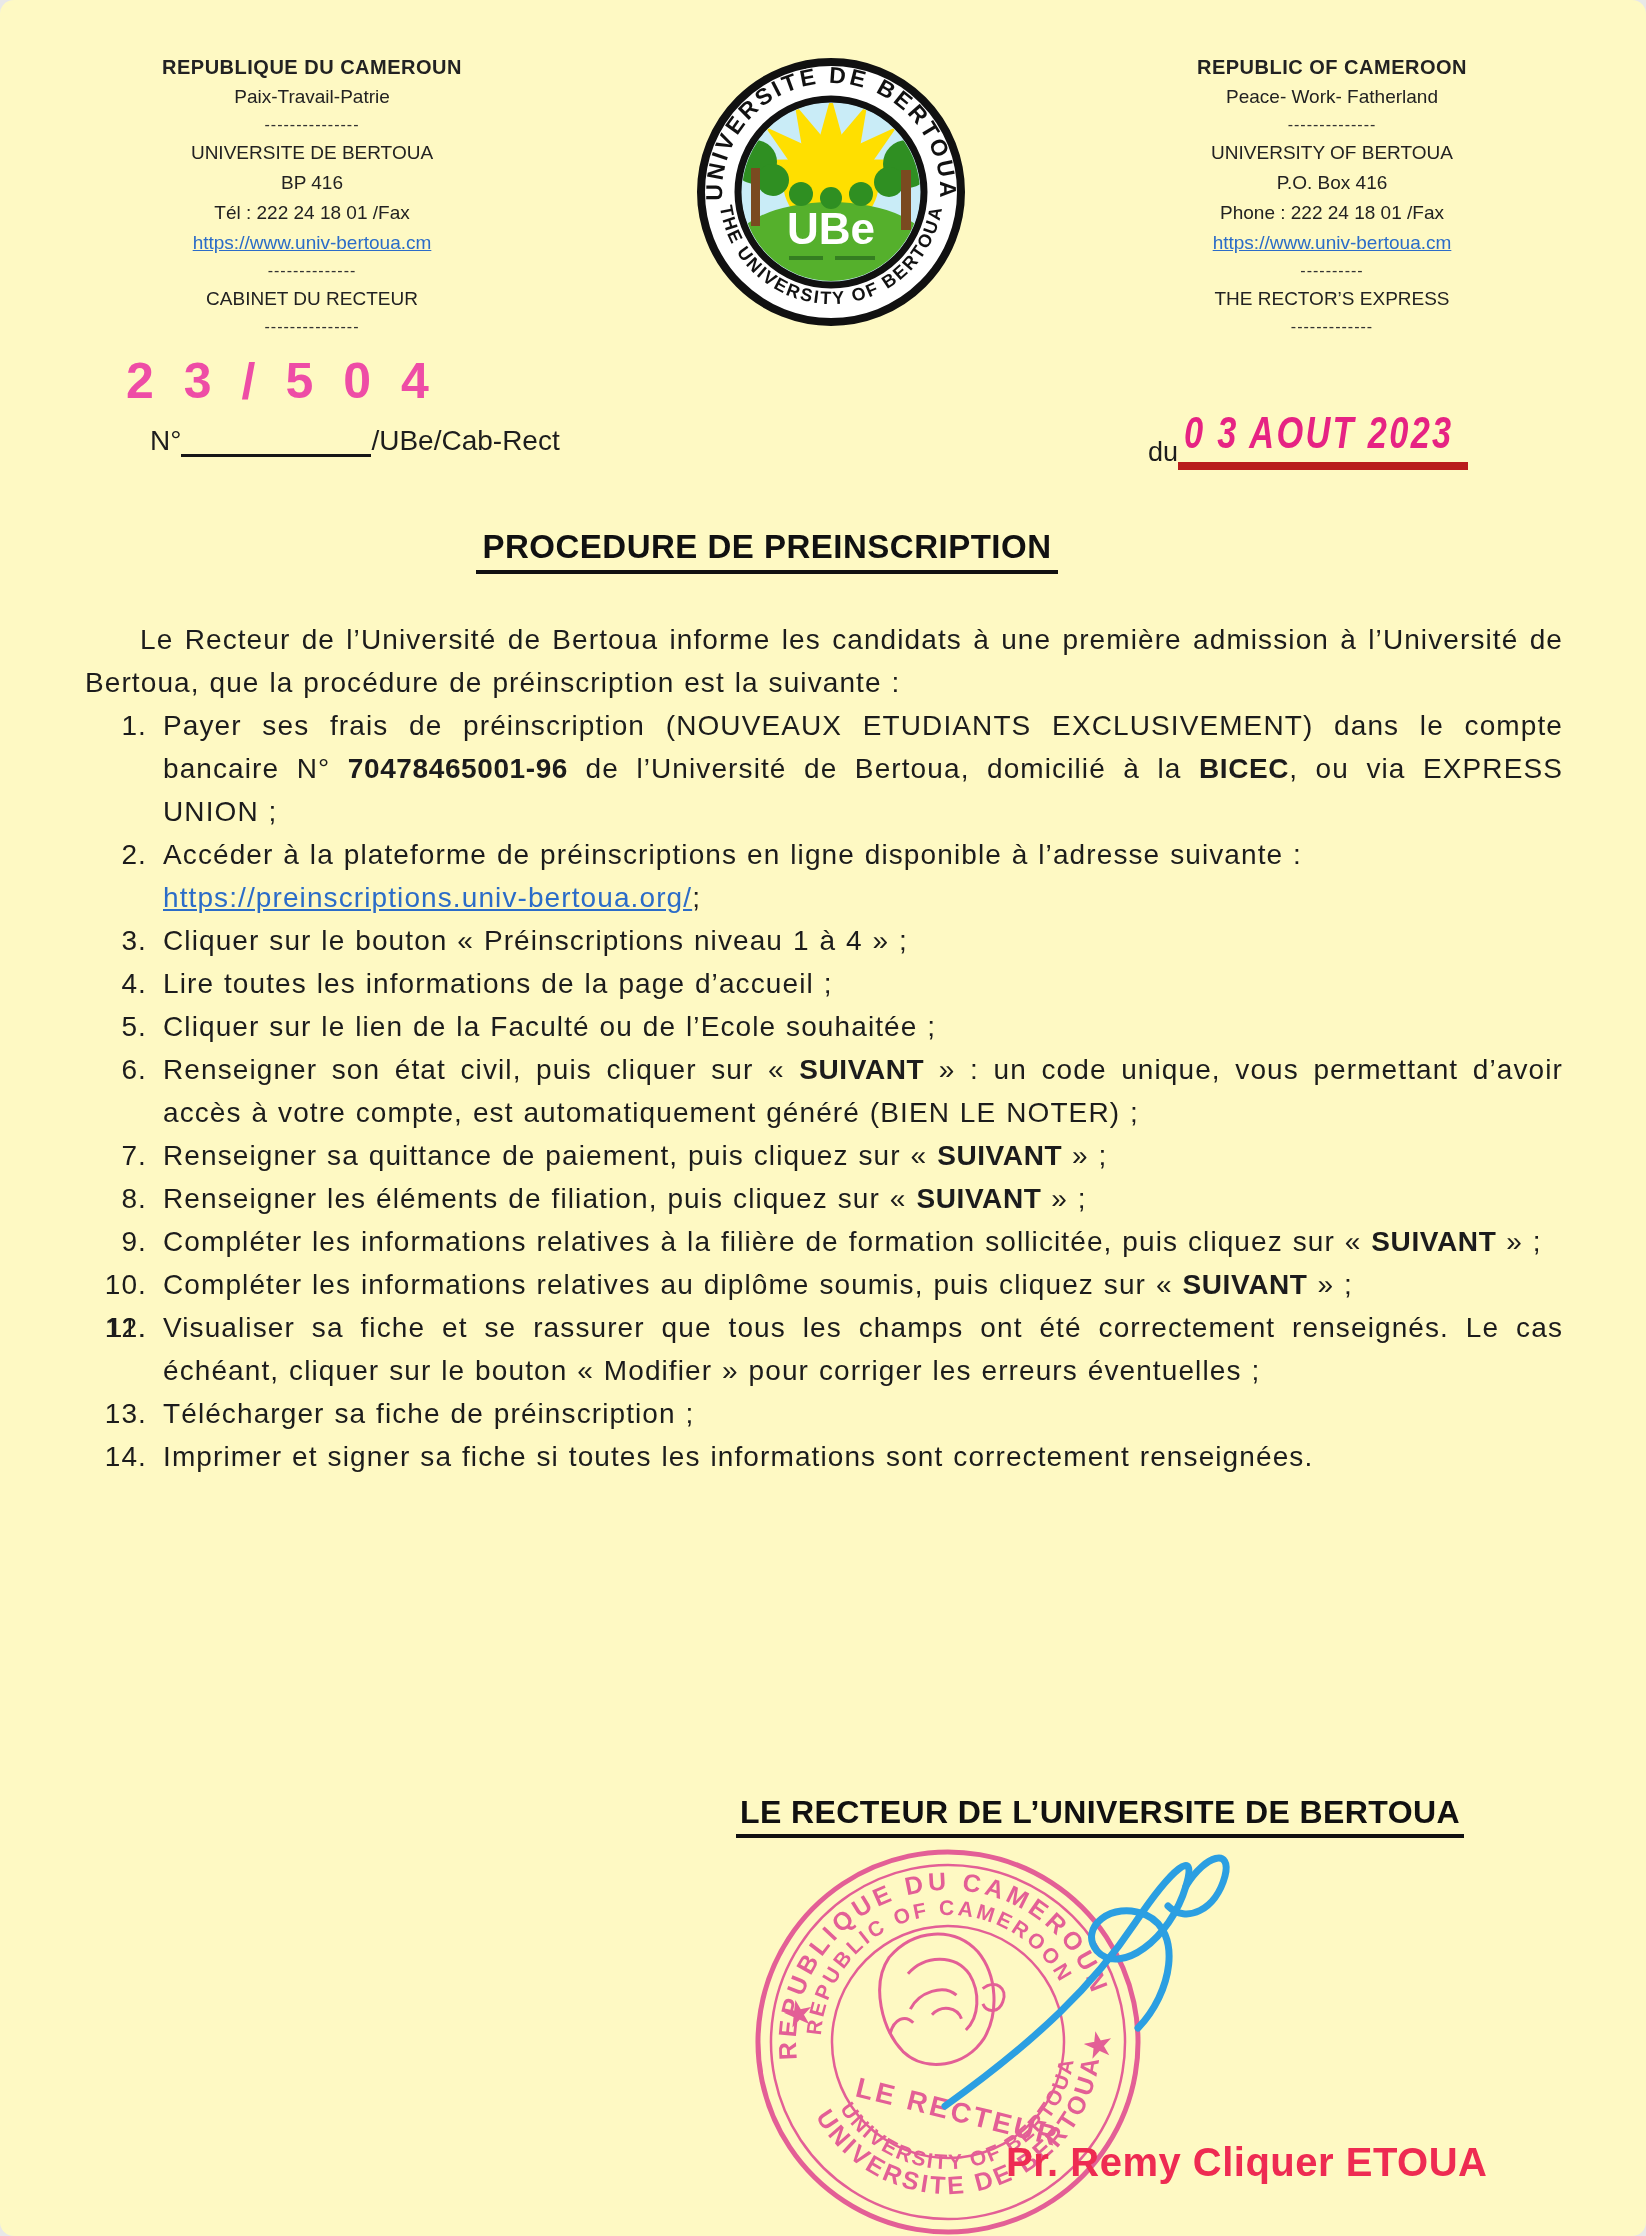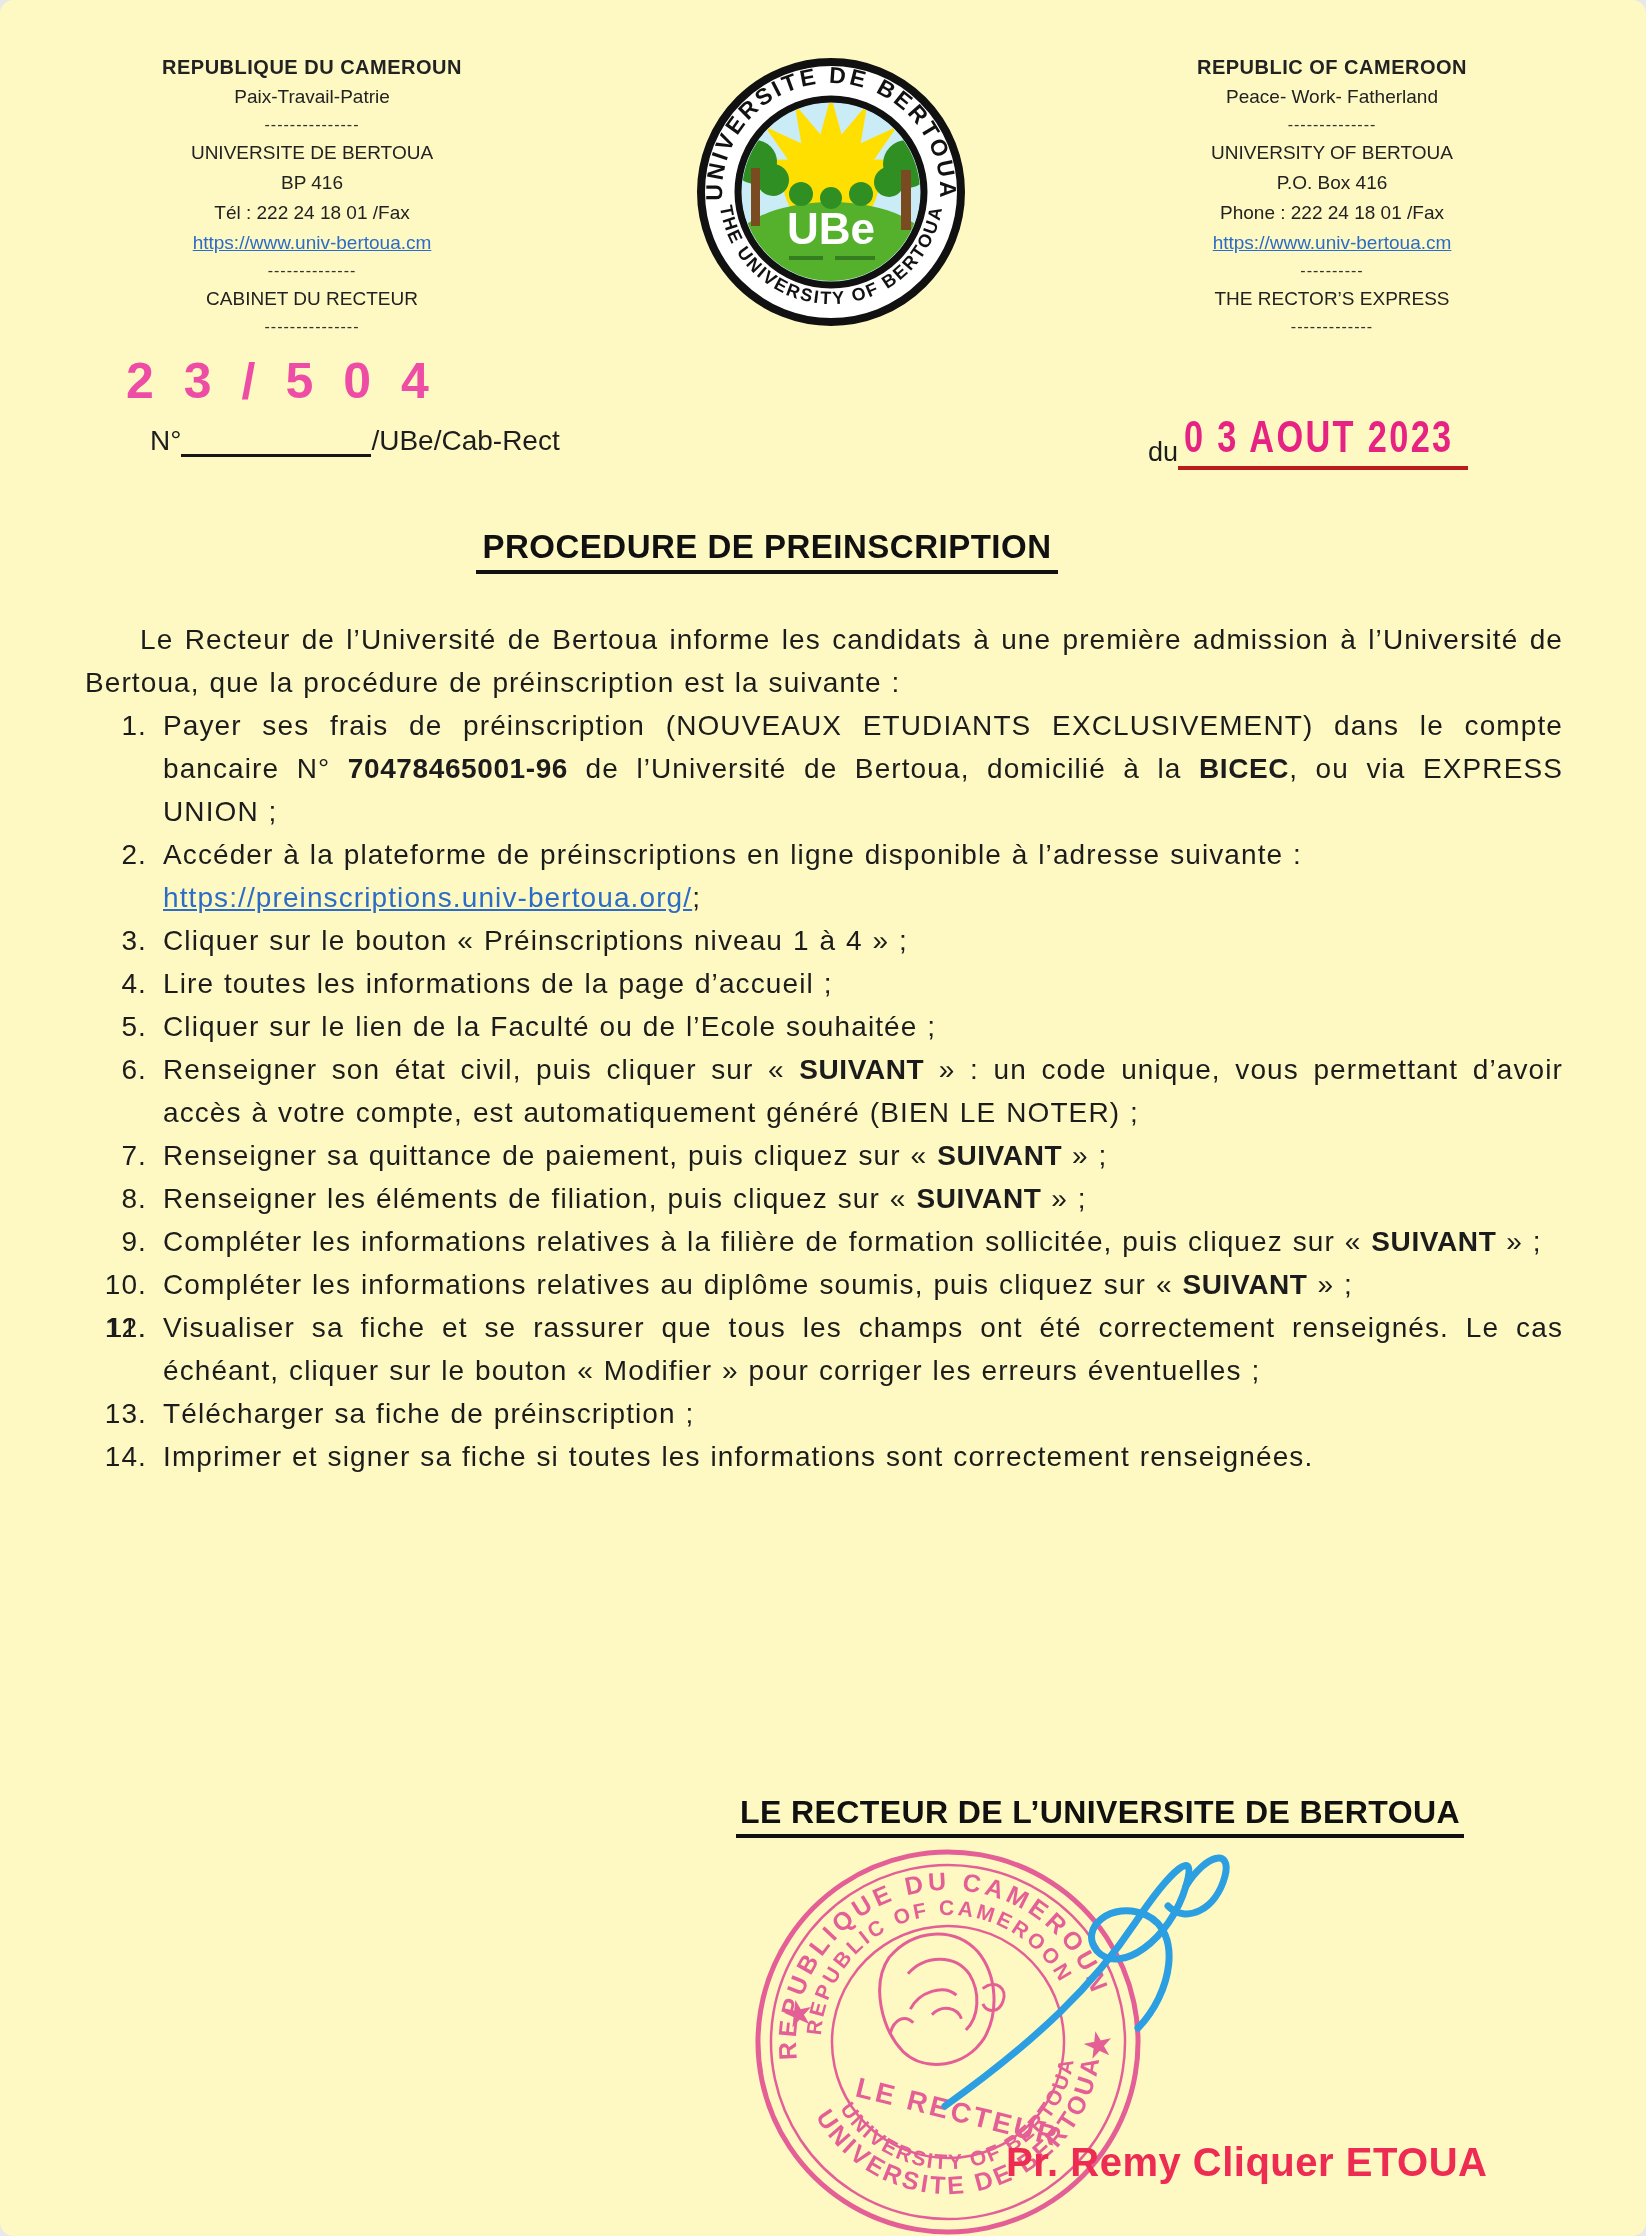--- a/index.html
+++ b/index.html
@@ -18,21 +18,21 @@
   .logo{position:absolute;left:694px;top:55px;width:274px;height:274px;}
   
   .ref-stamp{
     position:absolute;left:126px;top:352px;font-size:50px;font-weight:bold;
     color:#ee4da6;letter-spacing:30px;white-space:nowrap;
   }
   .ref-line{position:absolute;left:150px;top:424px;font-size:28px;color:#1d1d1d;white-space:nowrap;}
   .ref-blank{display:inline-block;width:190px;height:30px;border-bottom:3px solid #161616;vertical-align:bottom;}
   .date-row{position:absolute;left:1148px;top:400px;white-space:nowrap;}
   .date-label{font-size:27px;color:#1d1d1d;vertical-align:bottom;display:inline-block;padding-bottom:2px;margin-top:37px;}
-  .date-line{display:inline-block;position:relative;width:290px;height:52px;border-bottom:4px solid #b91c1c;vertical-align:bottom;}
+  .date-line{display:inline-block;position:relative;width:290px;height:52px;border-bottom:8px solid #b91c1c;vertical-align:bottom;font-style:italic;}
   .date-stamp{
     position:absolute;left:6px;bottom:4px;font-size:44px;font-weight:bold;color:#e62383;
     letter-spacing:3px;transform:scaleX(.78);transform-origin:left bottom;white-space:nowrap;
   }
   
   .title-wrap{position:absolute;left:0;top:528px;width:1534px;text-align:center;}
   .doc-title{
     display:inline-block;font-size:33px;font-weight:bold;letter-spacing:.5px;color:#111;
     border-bottom:4px solid #111;padding:0 6px 4px 6px;
   }

